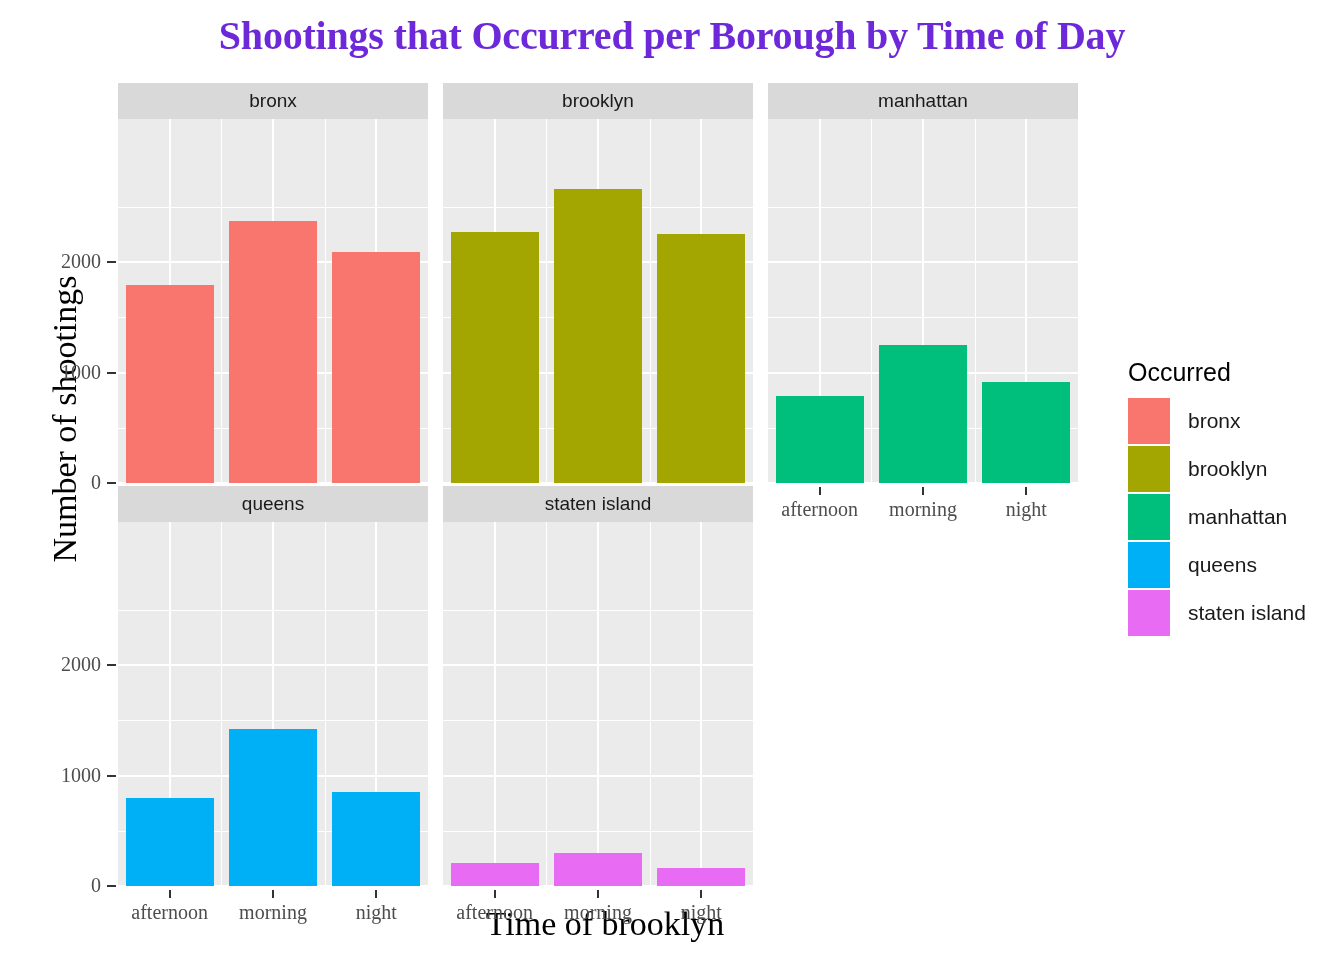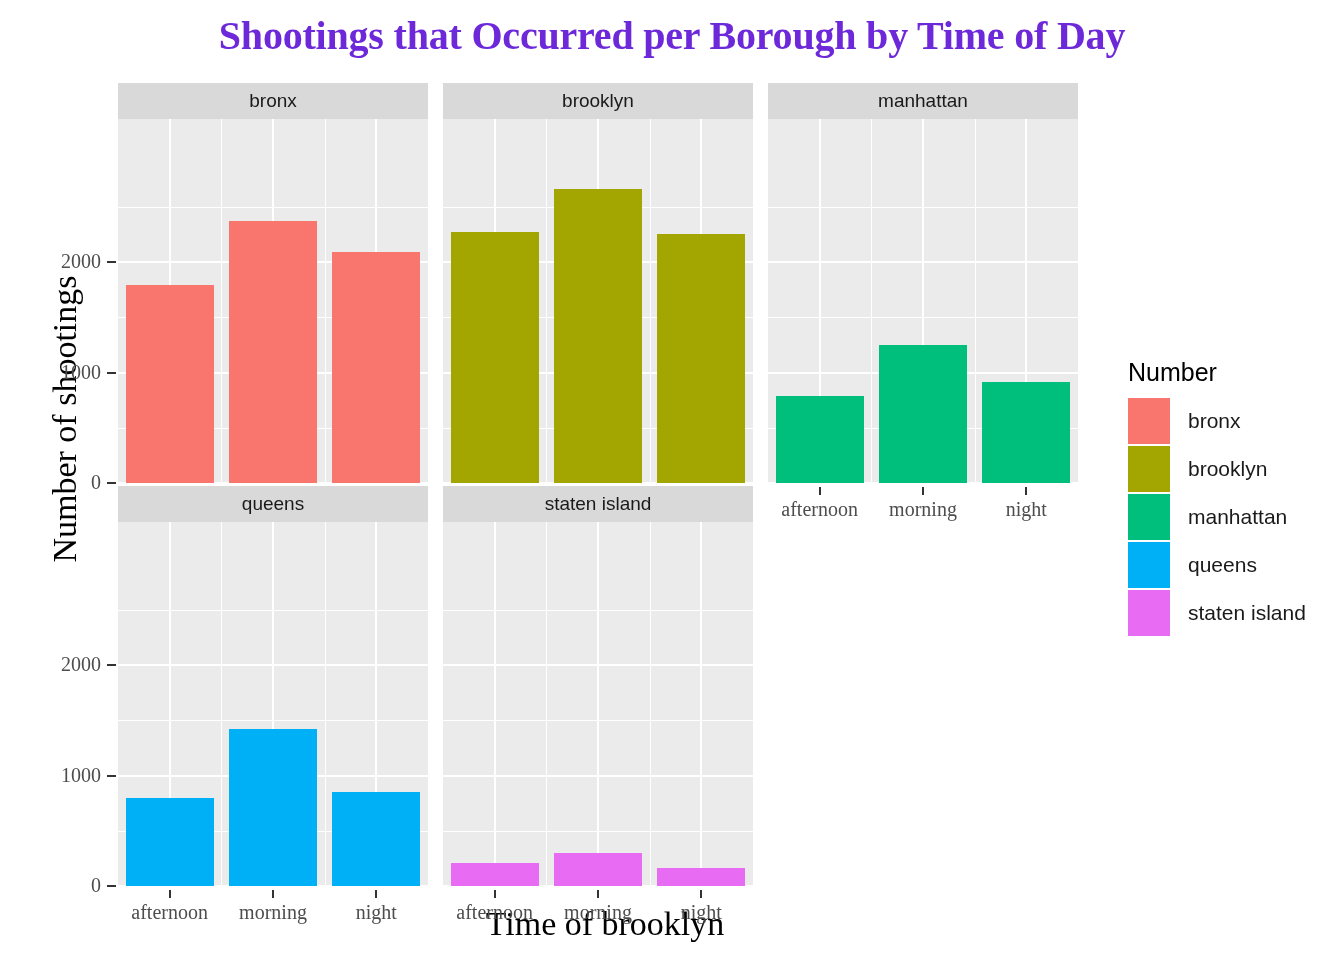--- a/index.html
+++ b/index.html
@@ -234,21 +234,21 @@
       <div class="xtick-label" style="left: 296.333px; top: 901px; width: 160px;">night</div>
       <div class="xtick-mark" style="left: 493.667px; top: 890px;"></div>
       <div class="xtick-label" style="left: 414.667px; top: 901px; width: 160px;">afternoon</div>
       <div class="xtick-mark" style="left: 597px; top: 890px;"></div>
       <div class="xtick-label" style="left: 518px; top: 901px; width: 160px;">morning</div>
       <div class="xtick-mark" style="left: 700.333px; top: 890px;"></div>
       <div class="xtick-label" style="left: 621.333px; top: 901px; width: 160px;">night</div>
     </div>
 
   <div class="legend">
-    <div class="legend-title">Number</div>
+    <div class="legend-title">Occurred</div>
     <div id="legend-items">
         <div class="legend-item">
           <div class="legend-key" style="background: rgb(248, 118, 109);"></div>
           <div class="legend-label">bronx</div>
         </div>
         <div class="legend-item">
           <div class="legend-key" style="background: rgb(163, 165, 0);"></div>
           <div class="legend-label">brooklyn</div>
         </div>
         <div class="legend-item">

